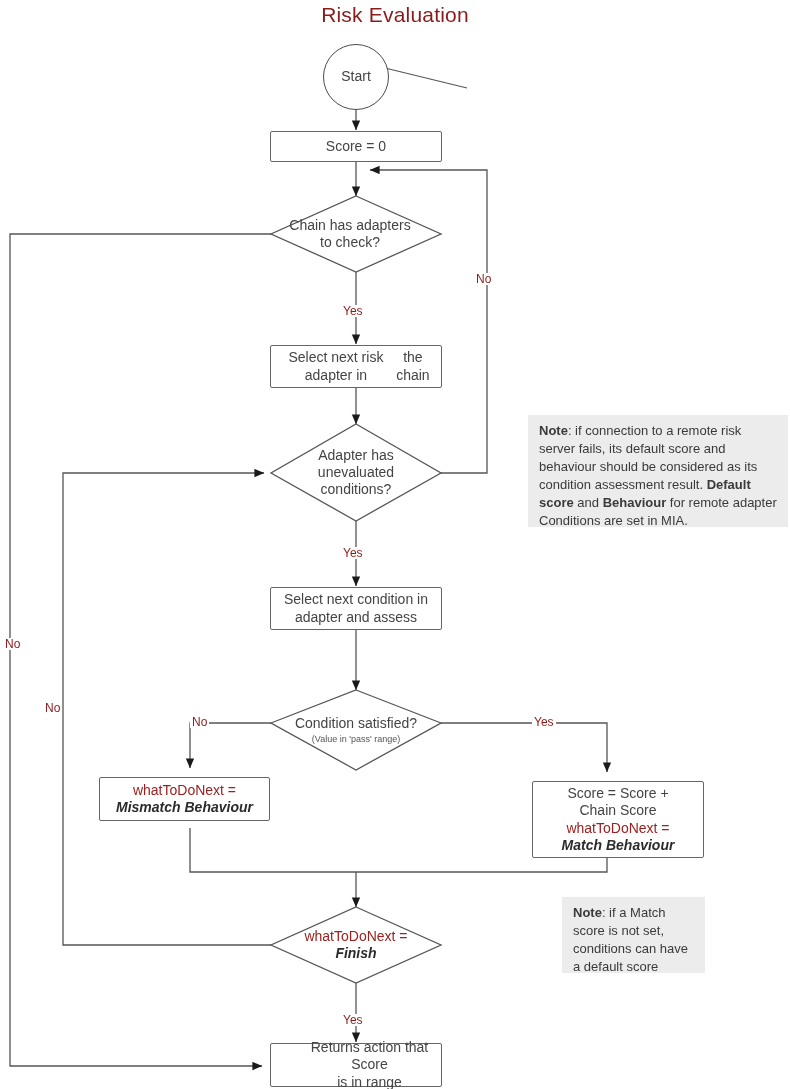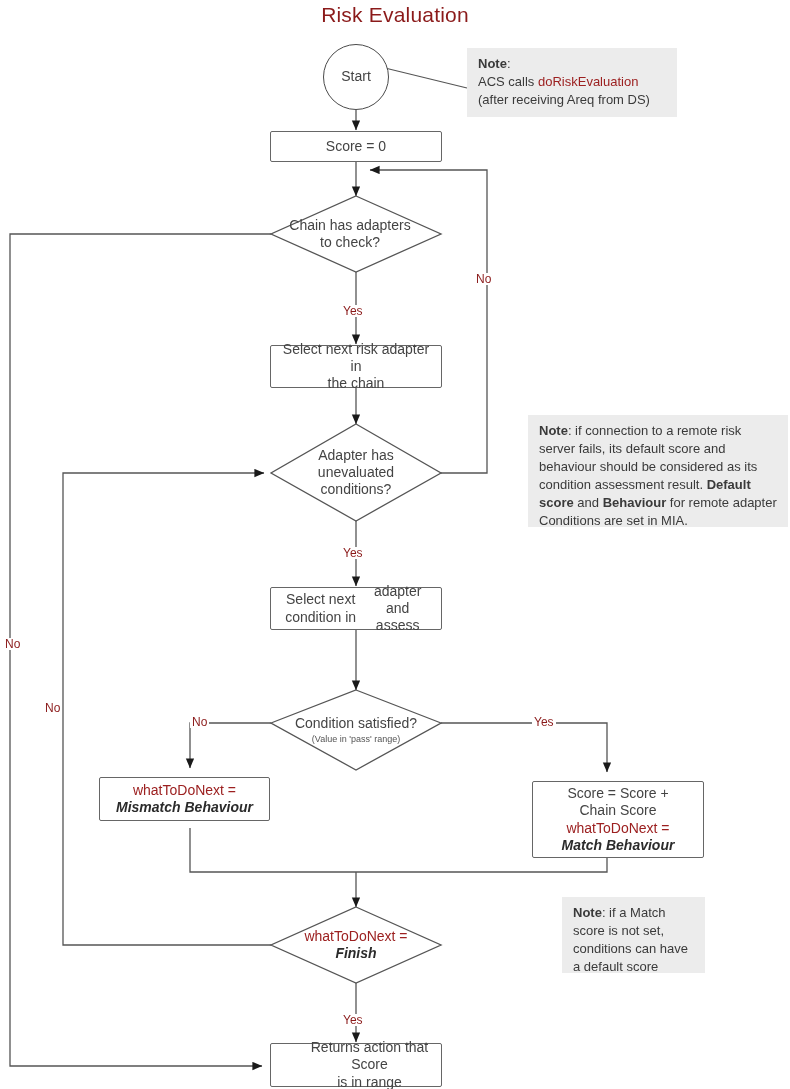--- a/index.html
+++ b/index.html
@@ -168,34 +168,34 @@
     <span>Score = 0</span>
   </div>
 
   <div class="decision-wrap" style="left:265px; top:196px; width:170px; height:76px;">
     <div class="decision-label">
       <span class="ln">Chain has adapters</span>
       <span class="ln">to check?</span>
     </div>
   </div>
 
-  <div class="node proc-node" style="left:270px; top:345px; width:172px; height:43px; flex-direction:column;">
+  <div class="node proc-node" style="left:270px; top:345px; width:172px; height:43px; flex-direction:row;">
     <span>Select next risk adapter in</span>
     <span>the chain</span>
   </div>
 
   <div class="decision-wrap" style="left:271px; top:424px; width:170px; height:97px;">
     <div class="decision-label">
       <span class="ln">Adapter has</span>
       <span class="ln">unevaluated</span>
       <span class="ln">conditions?</span>
     </div>
   </div>
 
-  <div class="node proc-node" style="left:270px; top:587px; width:172px; height:43px; ">
+  <div class="node proc-node" style="left:270px; top:587px; width:172px; height:43px; flex-direction:column;">
     <span>Select next condition in</span>
     <span>adapter and assess</span>
   </div>
 
   <div class="decision-wrap" style="left:271px; top:690px; width:170px; height:80px;">
     <div class="decision-label">
       <span class="ln">Condition satisfied?</span>
       <span class="decision-sub ln">(Value in 'pass' range)</span>
     </div>
   </div>
@@ -226,25 +226,20 @@
 
   <div class="edge-label" style="left:341px; top:305px;">Yes</div>
   <div class="edge-label" style="left:474px; top:273px;">No</div>
   <div class="edge-label" style="left:341px; top:547px;">Yes</div>
   <div class="edge-label" style="left:3px; top:638px;">No</div>
   <div class="edge-label" style="left:43px; top:702px;">No</div>
   <div class="edge-label" style="left:190px; top:716px;">No</div>
   <div class="edge-label" style="left:532px; top:716px;">Yes</div>
   <div class="edge-label" style="left:341px; top:1014px;">Yes</div>
 
-  <div class="note" style="left:467px; top:48px; width:210px; height:69px;">
-    <div><b>Note</b><span>:</span></div>
-    <div><span>ACS calls </span><span class="kw">doRiskEvaluation</span></div>
-    <div>(after receiving Areq from DS)</div>
-  </div>
 
   <div class="note" style="left:528px; top:415px; width:260px; height:112px;">
     <span><b>Note</b></span><span>: if connection to a remote risk server fails, its default score and behaviour should be considered as its condition assessment result.</span>
     <b>Default score</b><span> and </span><b>Behaviour</b><span> for remote adapter Conditions are set in MIA.</span>
   </div>
 
   <div class="note" style="left:562px; top:897px; width:143px; height:76px;">
     <b>Note</b><span>: if a Match score is not set, conditions can have a default score</span>
   </div>
 

